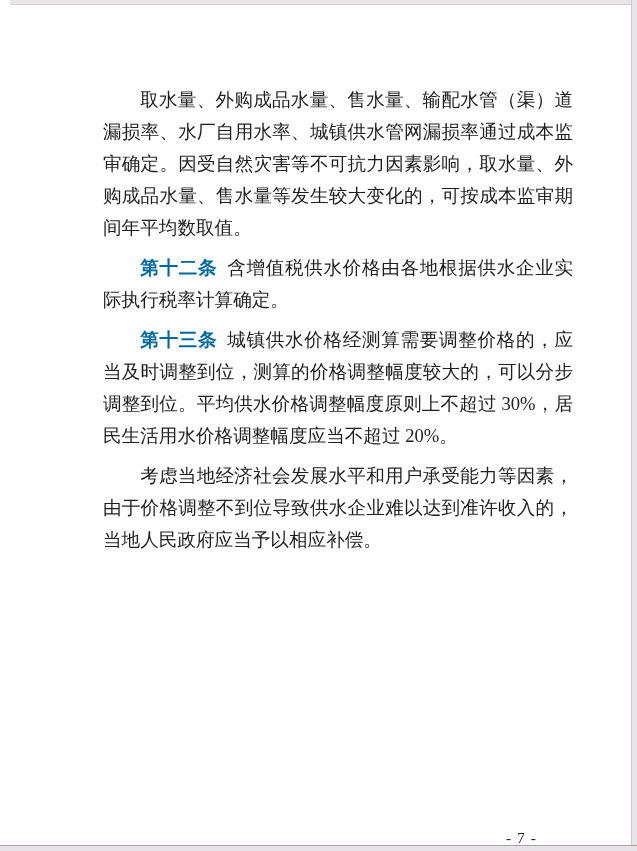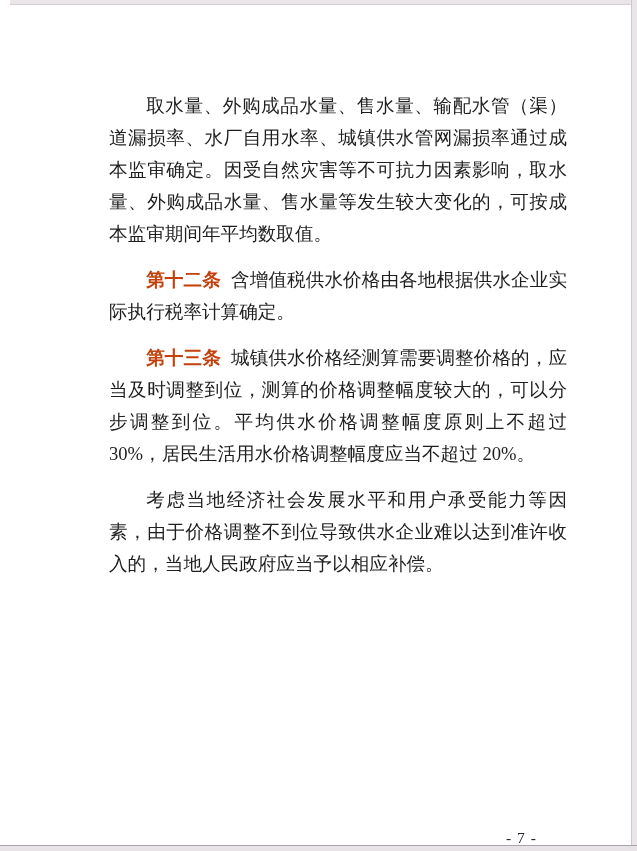--- a/index.html
+++ b/index.html
@@ -42,27 +42,27 @@
     left: 95px;
     top: 76px;
     width: 486px;
     font-size: 18.6px;
     line-height: 32px;
     letter-spacing: 0;
     color: #1e1e1e;
     text-align: justify;
   }
   .para {
-    margin: 14px;
+    margin: 8px;
     padding: 0;
     text-indent: 2em;
   }
   .para-lead {
     font-weight: bold;
-    color: #c2410c;
+    color: #0369a1;
     margin-right: 0.55em;
   }
   .para-lead:empty {
     margin-right: 0;
   }
   .page-number {
     position: absolute;
     left: 506px;
     top: 829px;
     width: 60px;

